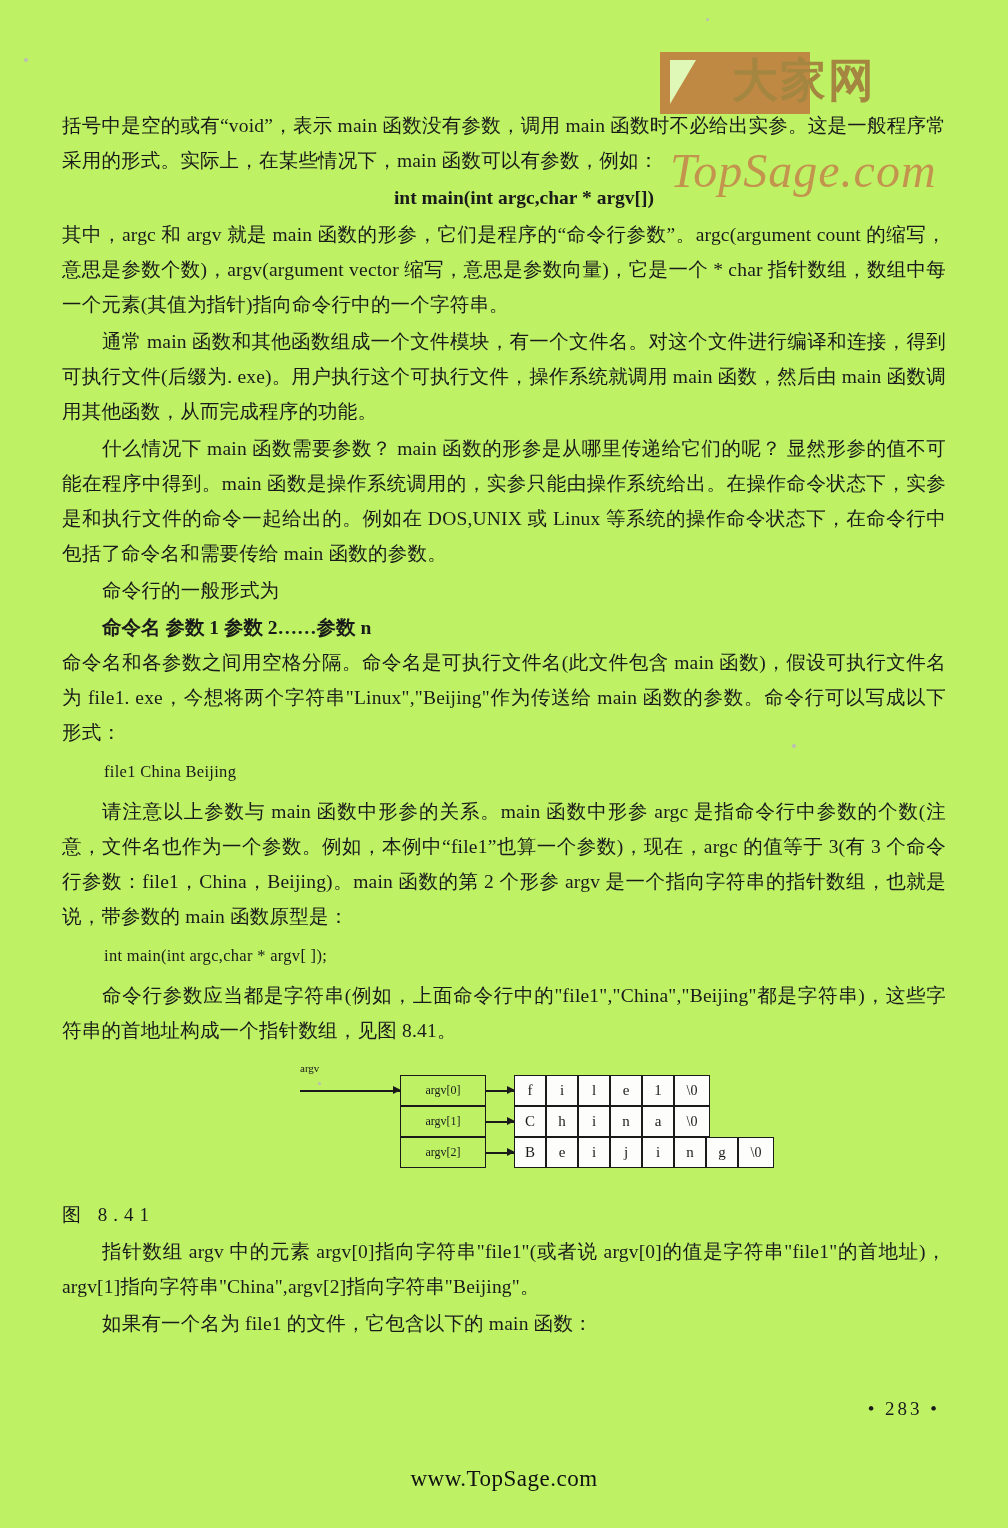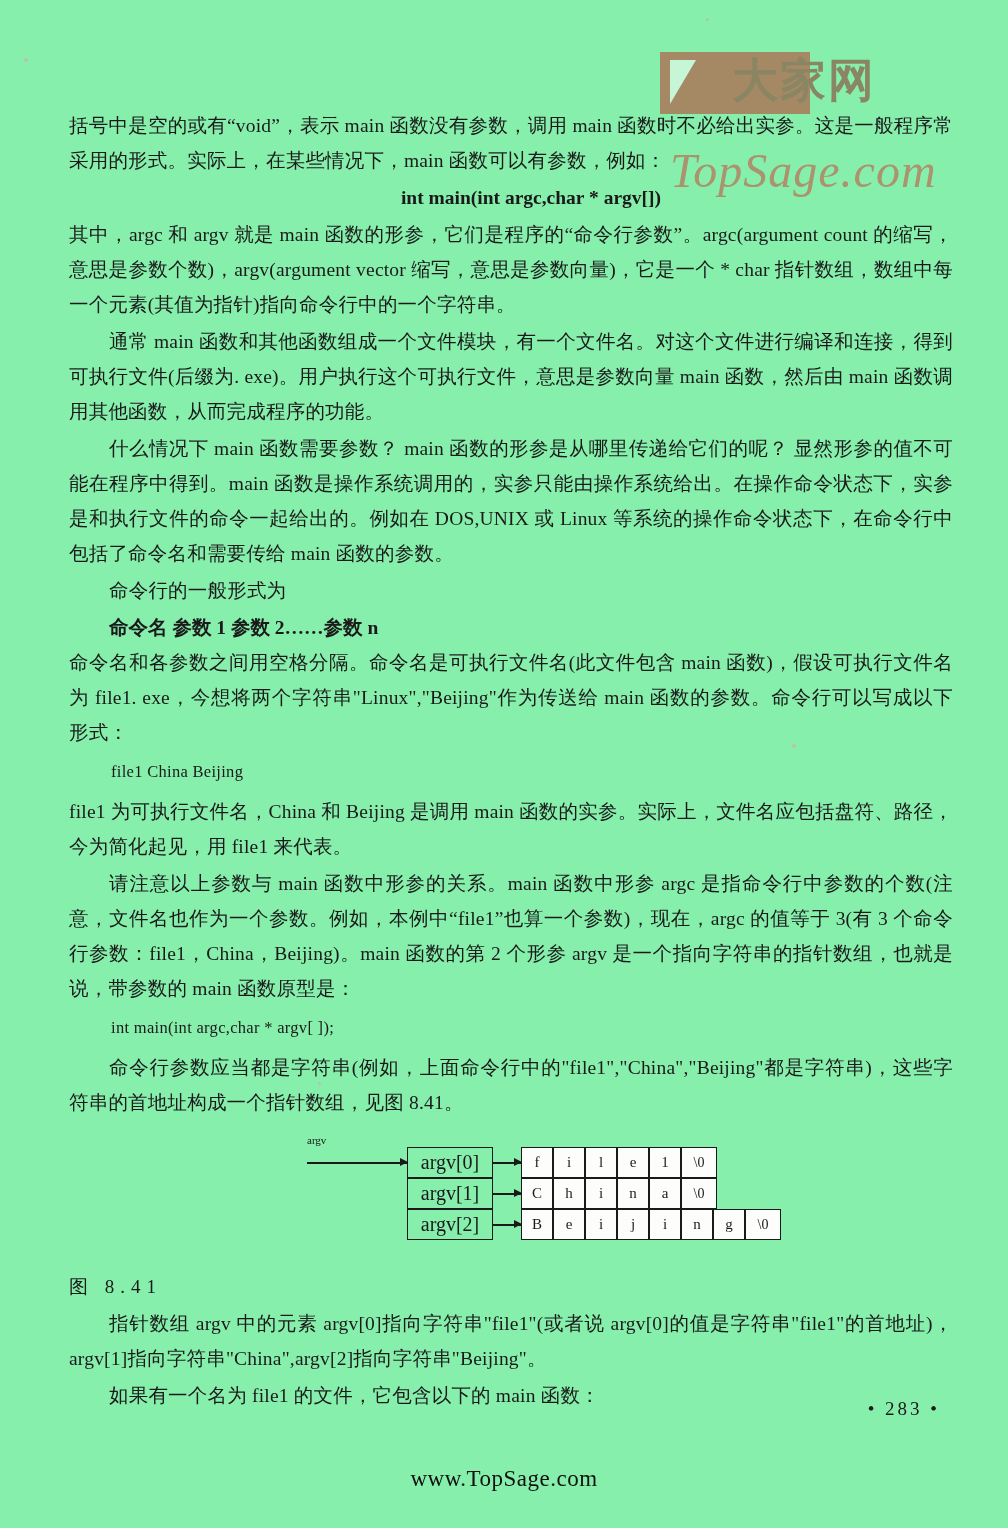--- a/index.html
+++ b/index.html
@@ -11,21 +11,21 @@
     width: 1008px;
     height: 1528px;
     position: relative;
     font-family: "Liberation Serif", serif;
     color: #1a1a1a;
     overflow: hidden;
   }
   .page {
     position: absolute;
     inset: 0;
-    background: #86efac;
+    background: #bef264;
   }
   
   .speckle {
     position: absolute;
     background: #bdbdb8;
     border-radius: 50%;
   }
   .watermark {
     position: absolute;
     top: 52px;
@@ -72,21 +72,20 @@
     color: #c8483c;
     letter-spacing: 1px;
     white-space: nowrap;
     margin-top: 29px;
   }
   .content {
     position: absolute;
     left: 62px;
     top: 108px;
     width: 884px;
-    margin-left: 7px;
   }
   p.body {
     margin: 0 0 2px 0;
     font-size: 19.5px;
     line-height: 35px;
     text-align: justify;
     letter-spacing: .2px;
   }
   p.indent { text-indent: 40px; }
   .code-line {
@@ -142,21 +141,21 @@
     position: absolute;
     width: 1.5px;
     background: #1a1a1a;
   }
   .ptr-box {
     position: absolute;
     width: 86px;
     height: 31px;
     border: 1.4px solid #1a1a1a;
     box-sizing: border-box;
-    font-size: 20px;
+    font-size: 12px;
     font-family: "Liberation Serif", serif;
     display: flex;
     align-items: center;
     justify-content: center;
   }
   .cell {
     position: absolute;
     width: 32px;
     height: 31px;
     border: 1.4px solid #1a1a1a;
@@ -217,33 +216,32 @@
   </div>
 
   <div class="content">
 
     <p class="body">括号中是空的或有“void”，表示 main 函数没有参数，调用 main 函数时不必给出实参。这是一般程序常采用的形式。实际上，在某些情况下，main 函数可以有参数，例如：</p>
 
     <p class="code-line">int main(int argc,char * argv[])</p>
 
     <p class="body">其中，argc 和 argv 就是 main 函数的形参，它们是程序的“命令行参数”。argc(argument count 的缩写，意思是参数个数)，argv(argument vector 缩写，意思是参数向量)，它是一个 * char 指针数组，数组中每一个元素(其值为指针)指向命令行中的一个字符串。</p>
 
-    <p class="body indent">通常 main 函数和其他函数组成一个文件模块，有一个文件名。对这个文件进行编译和连接，得到可执行文件(后缀为. exe)。用户执行这个可执行文件，意思是参数向量 main 函数，然后由 main 函数调用其他函数，从而完成程序的功能。</p>
+    <p class="body indent">通常 main 函数和其他函数组成一个文件模块，有一个文件名。对这个文件进行编译和连接，得到可执行文件(后缀为. exe)。用户执行这个可执行文件，操作系统就调用 main 函数，然后由 main 函数调用其他函数，从而完成程序的功能。</p>
 
     <p class="body indent">什么情况下 main 函数需要参数？ main 函数的形参是从哪里传递给它们的呢？ 显然形参的值不可能在程序中得到。main 函数是操作系统调用的，实参只能由操作系统给出。在操作命令状态下，实参是和执行文件的命令一起给出的。例如在 DOS,UNIX 或 Linux 等系统的操作命令状态下，在命令行中包括了命令名和需要传给 main 函数的参数。</p>
 
     <p class="body indent">命令行的一般形式为</p>
 
     <p class="bold-line">命令名 参数 1 参数 2……参数 n</p>
 
     <p class="body">命令名和各参数之间用空格分隔。命令名是可执行文件名(此文件包含 main 函数)，假设可执行文件名为 file1. exe，今想将两个字符串"Linux","Beijing"作为传送给 main 函数的参数。命令行可以写成以下形式：</p>
 
     <p class="small-code">file1 China Beijing</p>
 
-    <p class="body">file1 为可执行文件名，China 和 Beijing 是调用 main 函数的实参。实际上，文件名应包括盘符、路径，今为简化起见，用 file1 来代表。</p>
 
     <p class="body indent">请注意以上参数与 main 函数中形参的关系。main 函数中形参 argc 是指命令行中参数的个数(注意，文件名也作为一个参数。例如，本例中“file1”也算一个参数)，现在，argc 的值等于 3(有 3 个命令行参数：file1，China，Beijing)。main 函数的第 2 个形参 argv 是一个指向字符串的指针数组，也就是说，带参数的 main 函数原型是：</p>
 
     <p class="small-code">int main(int argc,char * argv[ ]);</p>
 
     <p class="body indent">命令行参数应当都是字符串(例如，上面命令行中的"file1","China","Beijing"都是字符串)，这些字符串的首地址构成一个指针数组，见图 8.41。</p>
 
     <div class="figure">
       <div class="argv-label">argv</div>
 

